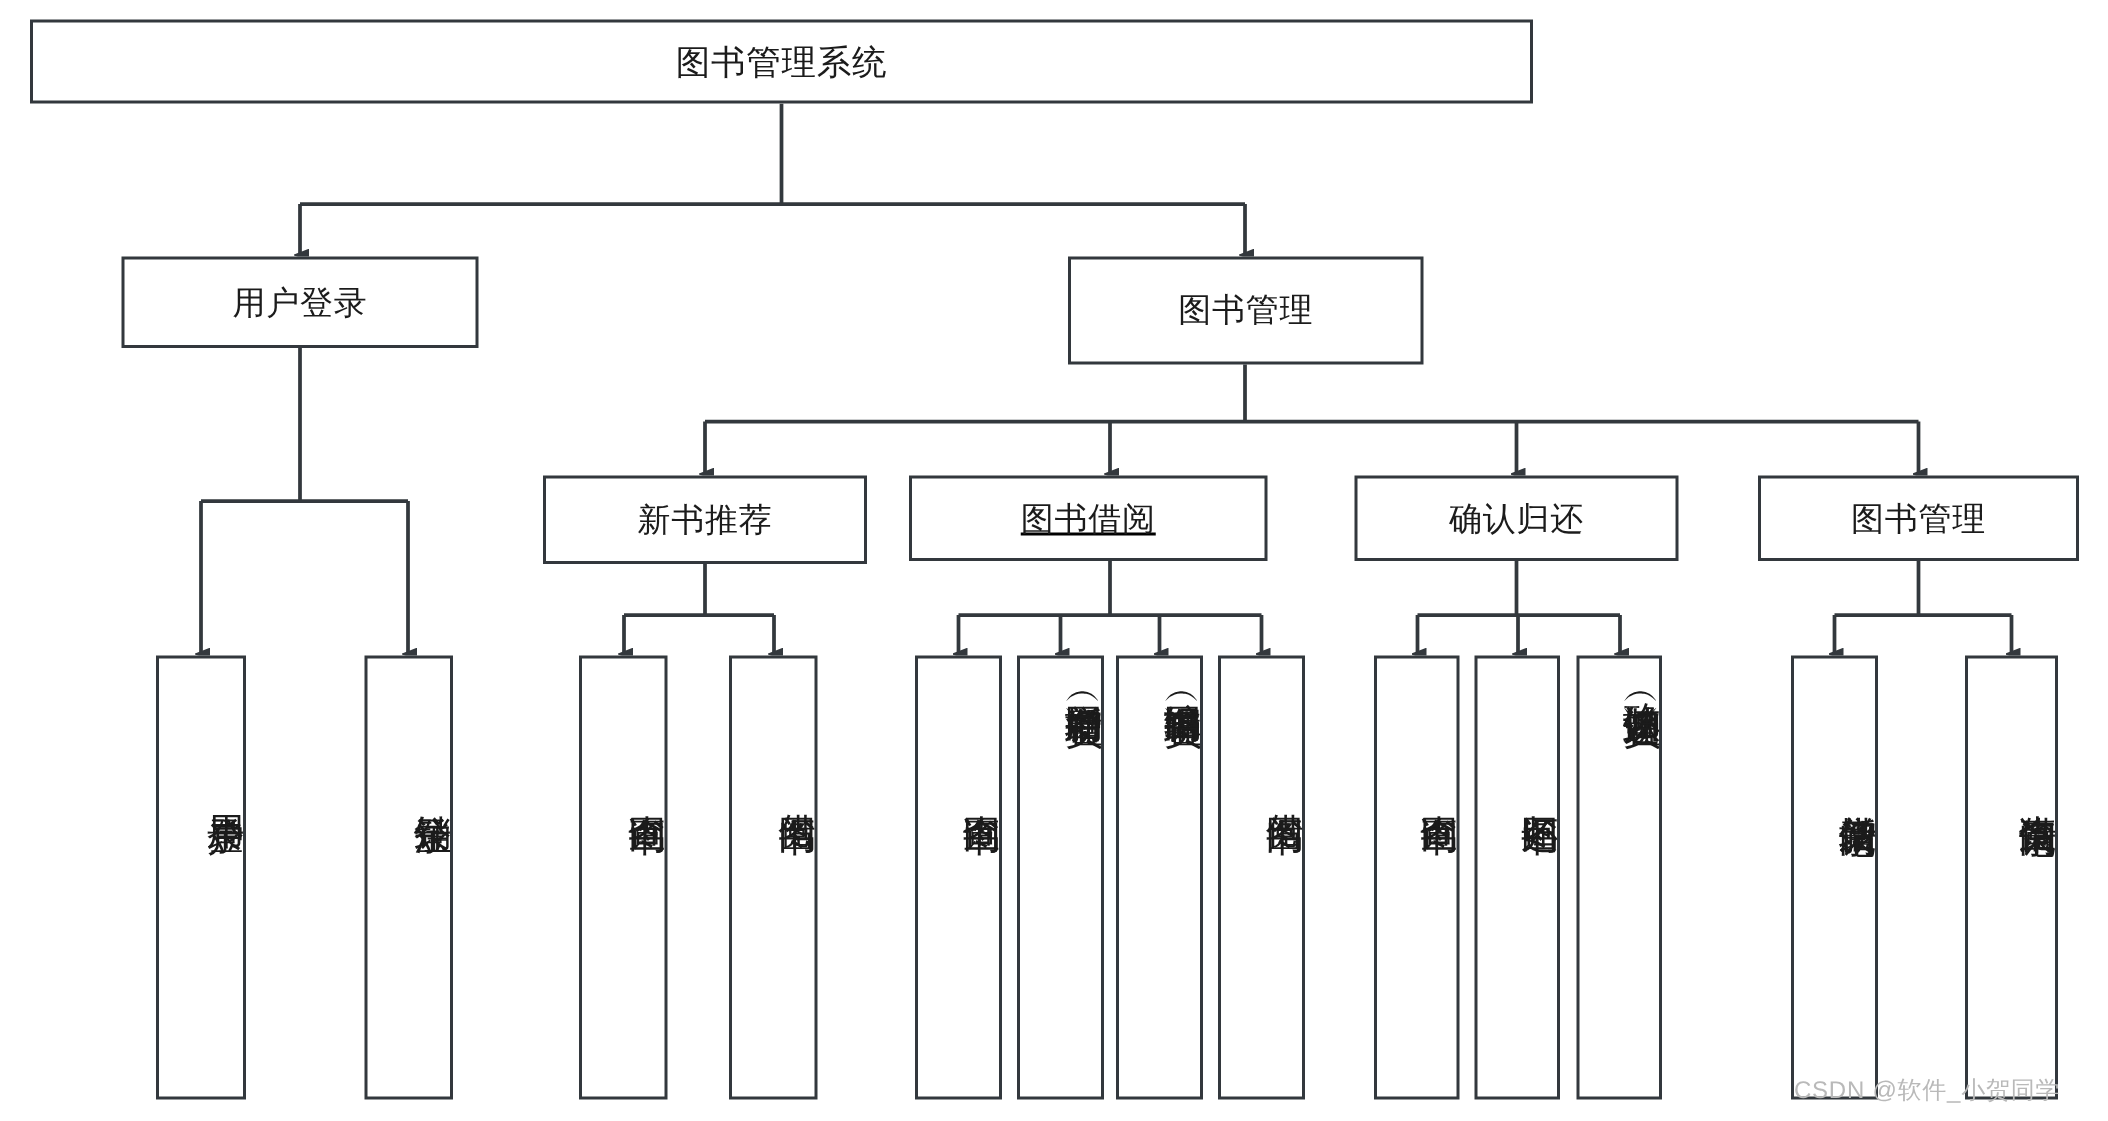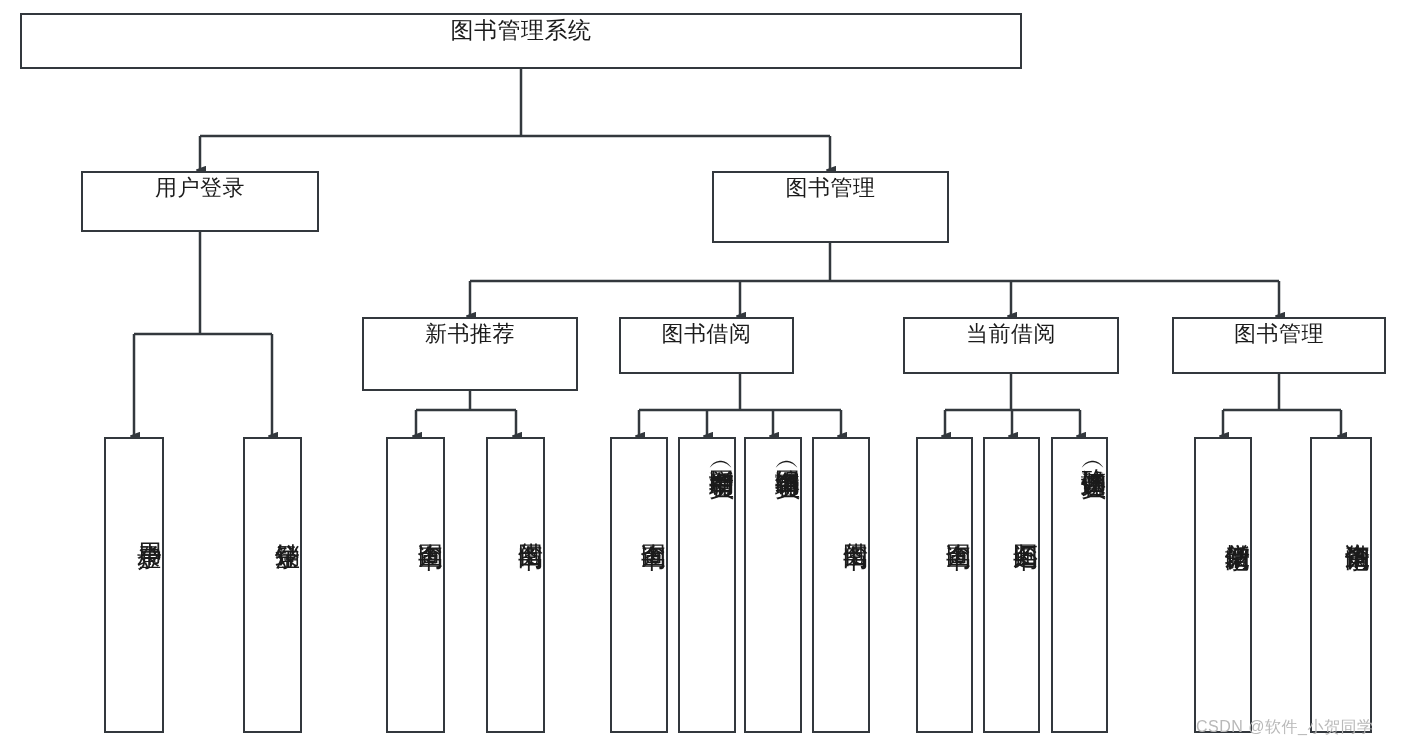--- a/index.html
+++ b/index.html
@@ -23,20 +23,21 @@
     top: 0;
     width: 1405px;
     height: 747px;
   }
   .node-box {
     position: absolute;
     box-sizing: border-box;
     background: #ffffff;
     border: 2px solid #33383d;
     display: flex;
+    align-items: center;
     justify-content: center;
     overflow: hidden;
   }
   .node-label {
     color: #1b1b1b;
     letter-spacing: 0.5px;
     white-space: nowrap;
     text-align: center;
   }
   .node-root .node-label {
@@ -123,28 +124,28 @@
   <div id="nodes-layer">
       <div class="node-box node-root" style="left: 20px; top: 13px; width: 1002px; height: 56px;">
         <span class="node-label">图书管理系统</span>
       </div>
       <div class="node-box node-branch" style="left: 81px; top: 171px; width: 238px; height: 61px;">
         <span class="node-label">用户登录</span>
       </div>
       <div class="node-box node-branch" style="left: 712px; top: 171px; width: 237px; height: 72px;">
         <span class="node-label">图书管理</span>
       </div>
-      <div class="node-box node-branch" style="left: 362px; top: 317px; width: 216px; height: 74px;">
+      <div class="node-box node-branch" style="left: 362px; top: 317px; width: 216px; height: 59px;">
         <span class="node-label">新书推荐</span>
       </div>
-      <div class="node-box node-branch" style="left: 619px; top: 317px; width: 175px; height: 57px;">
+      <div class="node-box node-branch" style="left: 606px; top: 317px; width: 239px; height: 57px; text-decoration: underline;">
         <span class="node-label">图书借阅</span>
       </div>
       <div class="node-box node-branch" style="left: 903px; top: 317px; width: 216px; height: 57px;">
-        <span class="node-label">当前借阅</span>
+        <span class="node-label">确认归还</span>
       </div>
       <div class="node-box node-branch" style="left: 1172px; top: 317px; width: 214px; height: 57px;">
         <span class="node-label">图书管理</span>
       </div>
       <div class="node-box node-leaf align-mid" style="left: 104px; top: 437px; width: 60px; height: 296px;">
         <span class="node-label">用户登录</span>
       </div>
       <div class="node-box node-leaf align-mid" style="left: 243px; top: 437px; width: 59px; height: 296px;">
         <span class="node-label">注销登录</span>
       </div>

